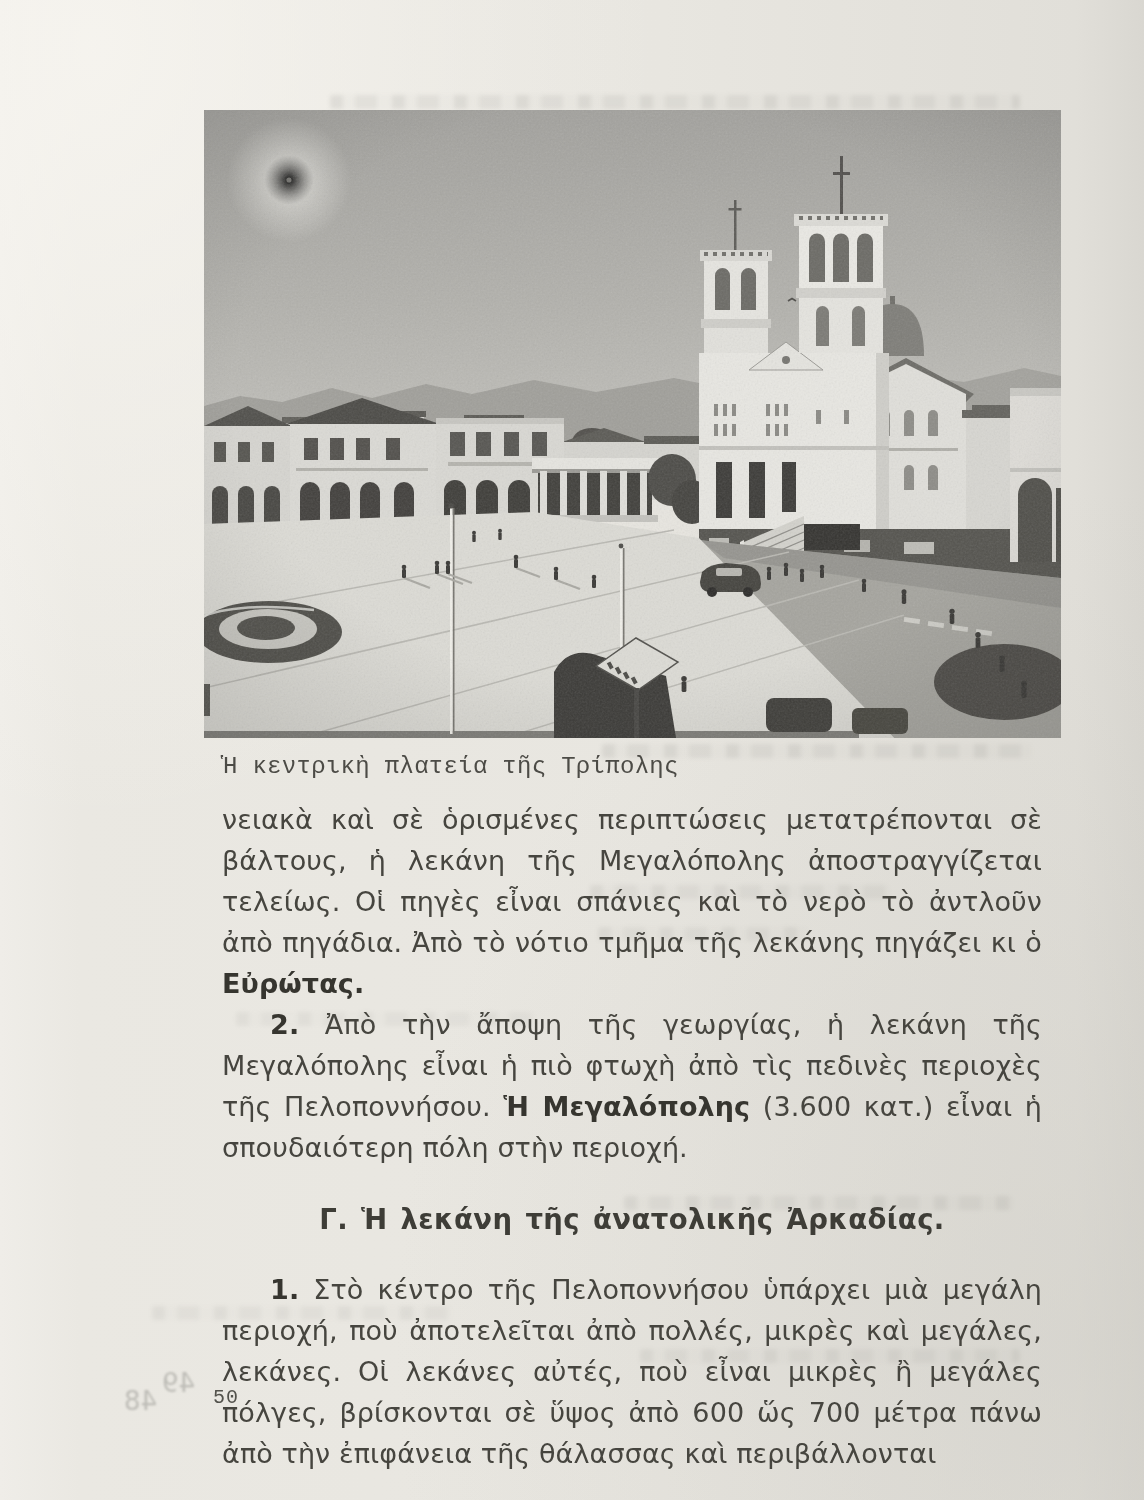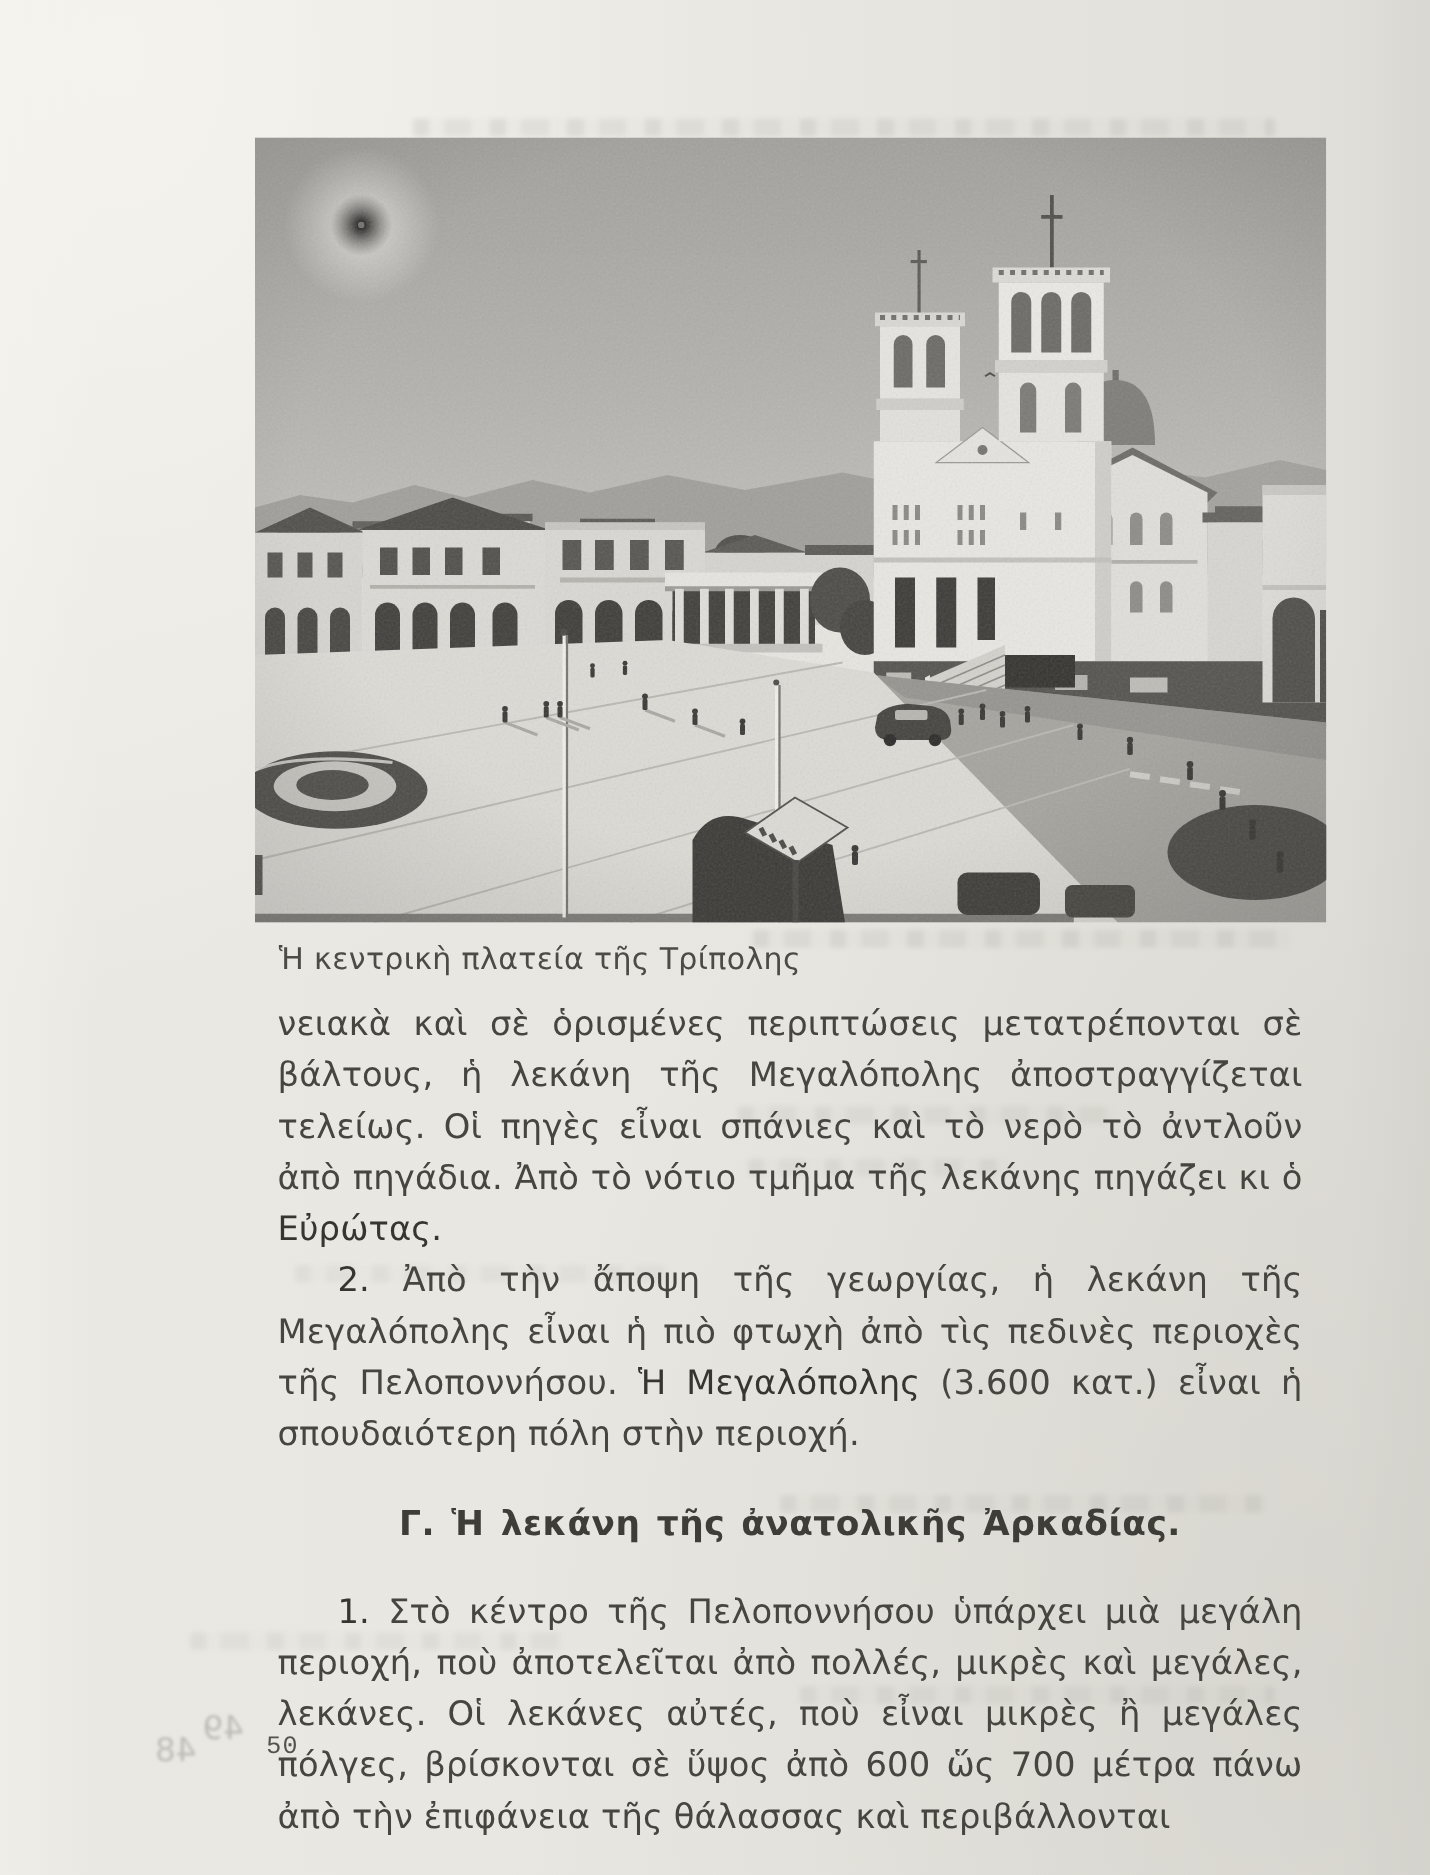--- a/index.html
+++ b/index.html
@@ -13,31 +13,31 @@
       radial-gradient(ellipse at 8% 3%, rgba(248,246,241,.8) 0%, rgba(248,246,241,0) 38%),
       radial-gradient(ellipse at 95% 90%, rgba(205,203,196,.5) 0%, rgba(205,203,196,0) 45%),
       linear-gradient(90deg,#efede8 0%,#eae8e2 7%,#e8e6e0 58%,#e1dfd9 94%,#d9d7d1 100%);
   }
   
   .photo-figure{position:absolute;left:204px;top:110px;width:857px;height:628px;}
   .photo-figure svg{display:block;width:100%;height:100%;}
   
   .photo-caption{
     position:absolute;left:223px;top:753px;
-    font-size:24px;color:#4c4b46;letter-spacing:.3px;
+    font-size:24px;color:#4c4b46;letter-spacing:.3px;font-family:Liberation Mono, monospace;
   }
   
   .body-text{
     position:absolute;left:222px;top:799px;width:820px;
     font-size:27px;line-height:41px;text-align:justify;
     color:#46453f;letter-spacing:.1px;
   }
   .body-text p{margin:0;}
   .body-text p.indented{text-indent:48px;}
-  .body-text .b{font-weight:normal;color:#36352f;}
+  .body-text .b{font-weight:bold;color:#36352f;}
   .section-heading{
     font-size:27.5px;font-weight:bold;color:#3e3d37;
     margin:31px 0 29px 0;letter-spacing:.4px;word-spacing:3px;
     text-align:center;
   }
   
   .page-number{
     position:absolute;left:213px;top:1386px;
     font-size:20px;color:#53524c;letter-spacing:1px;font-family:Liberation Mono, monospace;
   }

